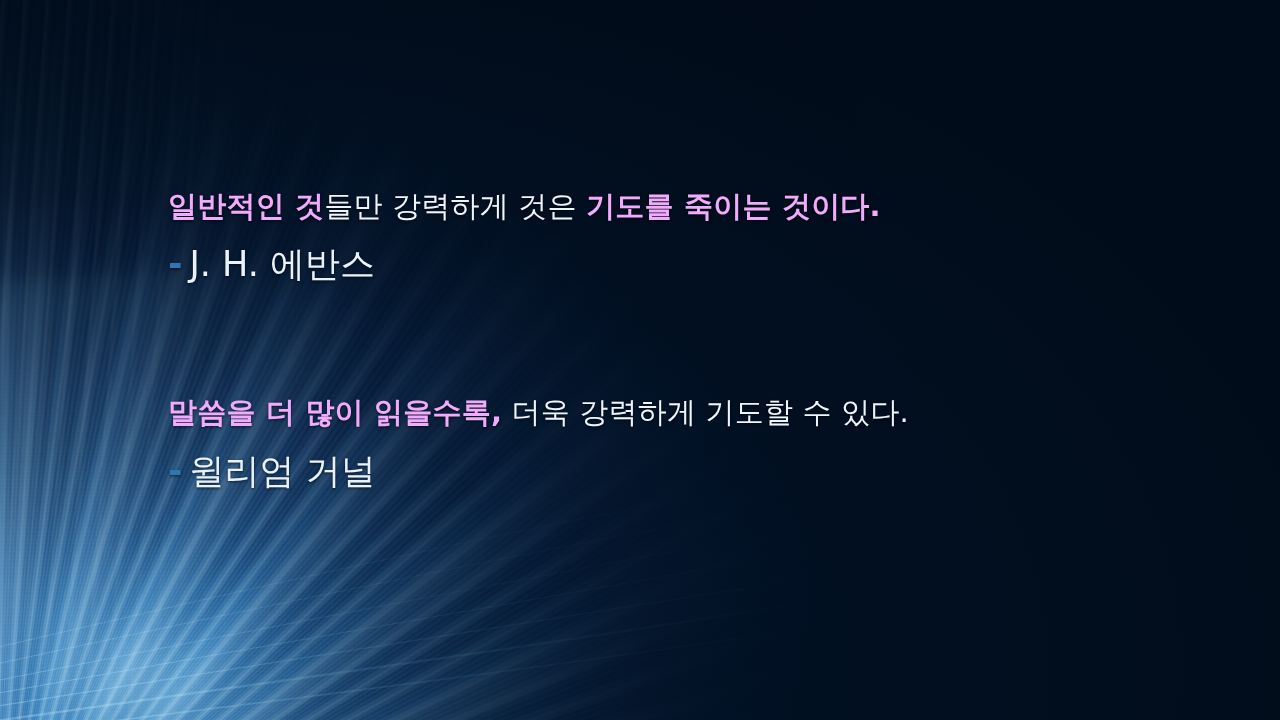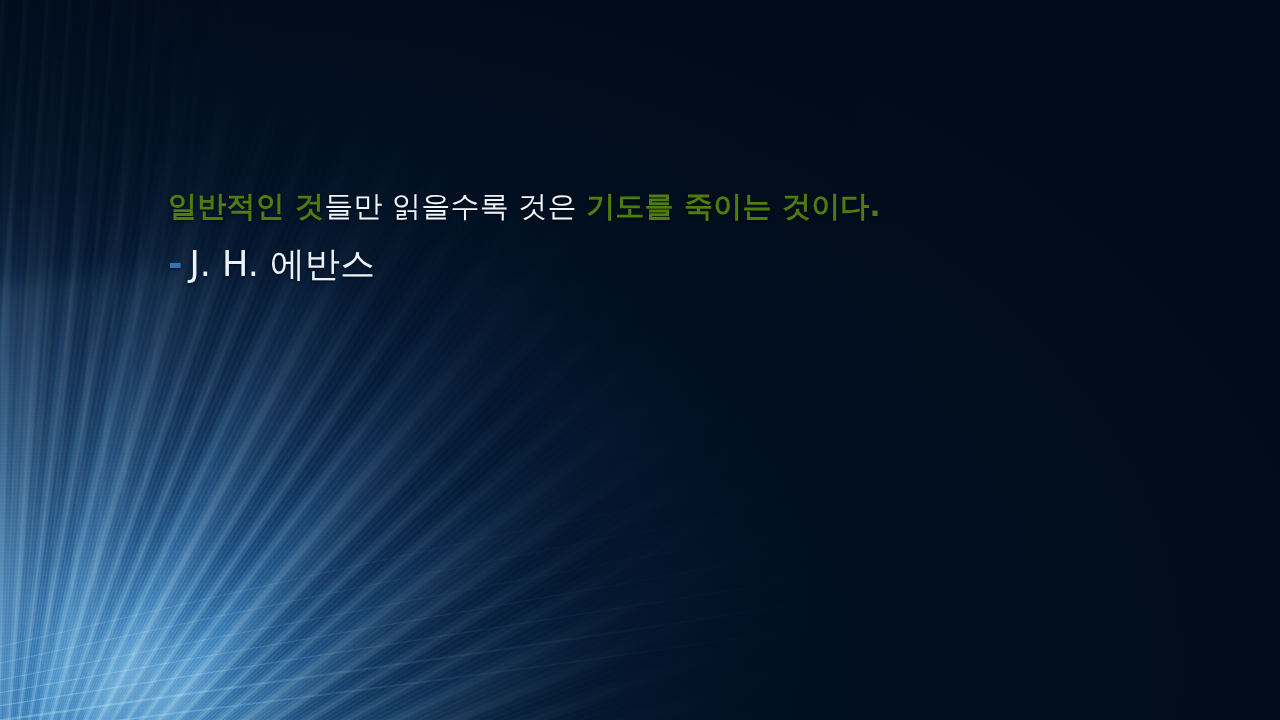--- a/index.html
+++ b/index.html
@@ -169,21 +169,21 @@
     margin: 0;
     font-size: 29px;
     line-height: 1.42;
     letter-spacing: 0.2px;
     color: #eef4fb;
     white-space: nowrap;
     text-shadow: 0 1px 3px rgba(0,0,0,0.65);
   }
 
   .accent {
-    color: #4d7c0f;
+    color: #f0abfc;
     font-weight: 700;
     margin-top: 27px;
   }
 
   .plain {
     color: #eef4fb;
     font-weight: 400;
   }
 
   .attribution {
@@ -245,22 +245,30 @@
 
   <div class="left-bands"></div>
   <div class="grid-tex"></div>
   <div class="bg-flat"></div>
   <div class="vignette"></div>
 
   <div class="content">
 
     <div class="quote-block first">
       <p class="quote-line">
-        <span class="accent">일반적인 것</span><span class="plain">들만 읽을수록 것은 </span><span class="accent">기도를 죽이는 것이다.</span>
+        <span class="accent">일반적인 것</span><span class="plain">들만 강력하게 것은 </span><span class="accent">기도를 죽이는 것이다.</span>
       </p>
       <p class="attribution">
         <span class="attr-dash">-</span><span>J. H. 에반스</span>
       </p>
     </div>
 
+    <div class="quote-block second">
+      <p class="quote-line">
+        <span class="accent">말씀을 더 많이 읽을수록,</span><span class="plain"> 더욱 강력하게 기도할 수 있다.</span>
+      </p>
+      <p class="attribution">
+        <span class="attr-dash">-</span><span>윌리엄 거널</span>
+      </p>
+    </div>
 
   </div>
 </div>
 
 </body></html>

